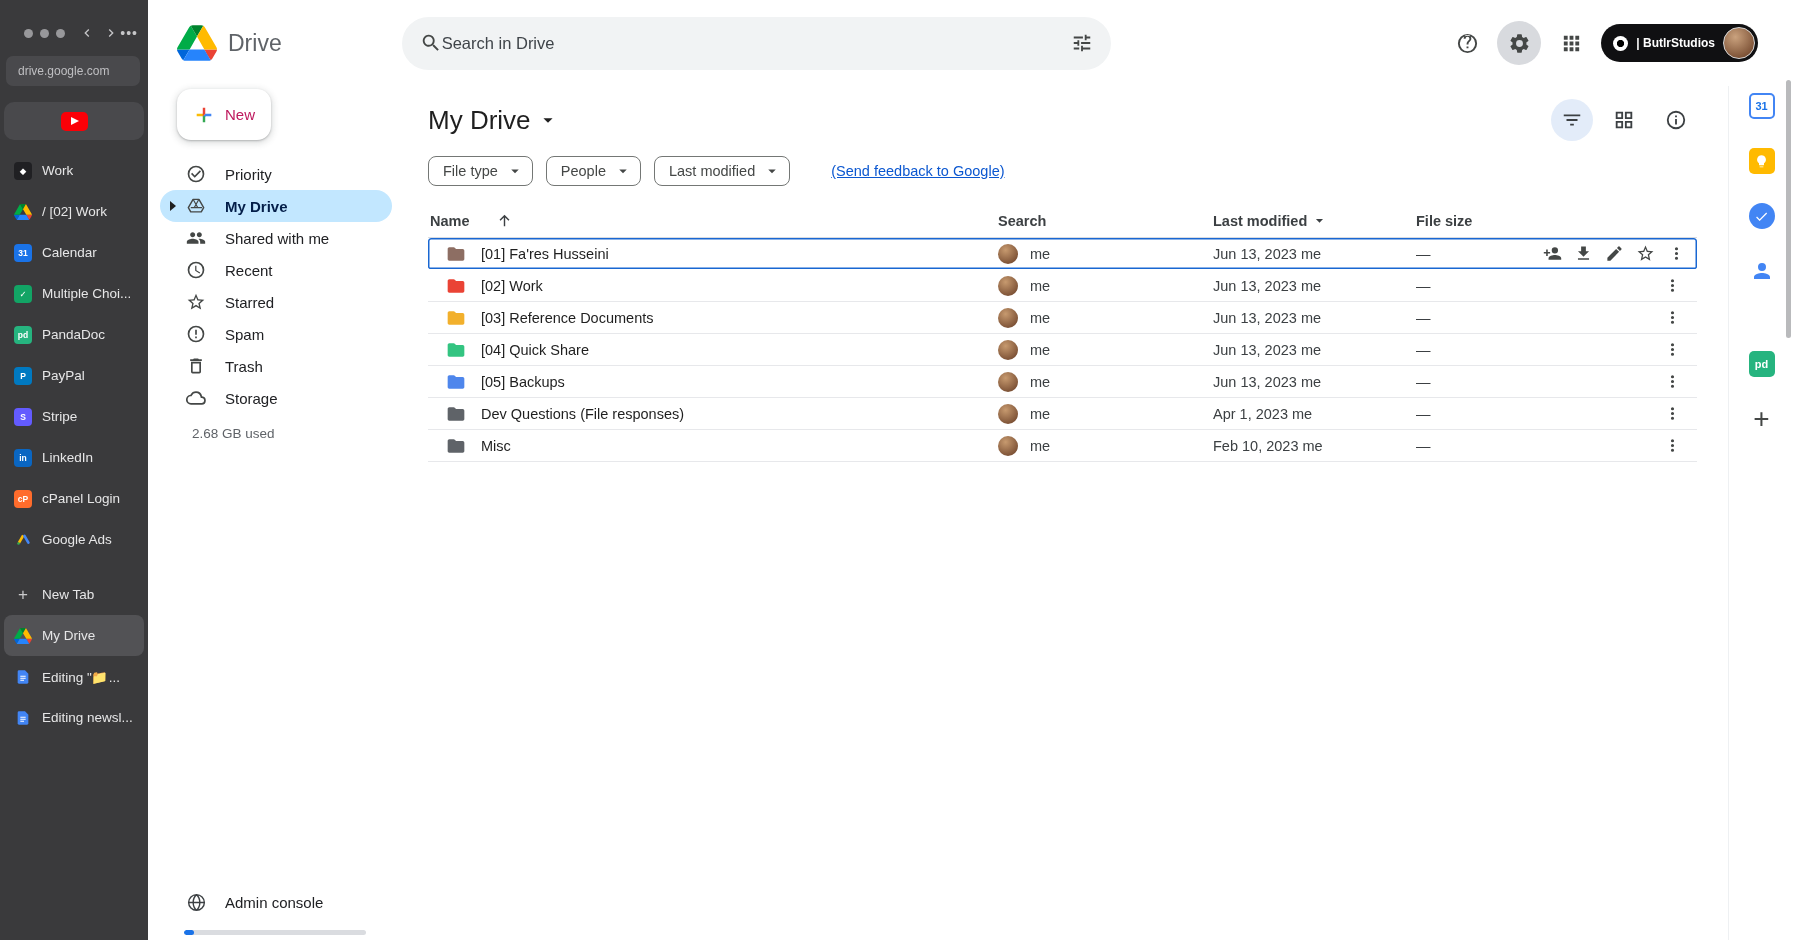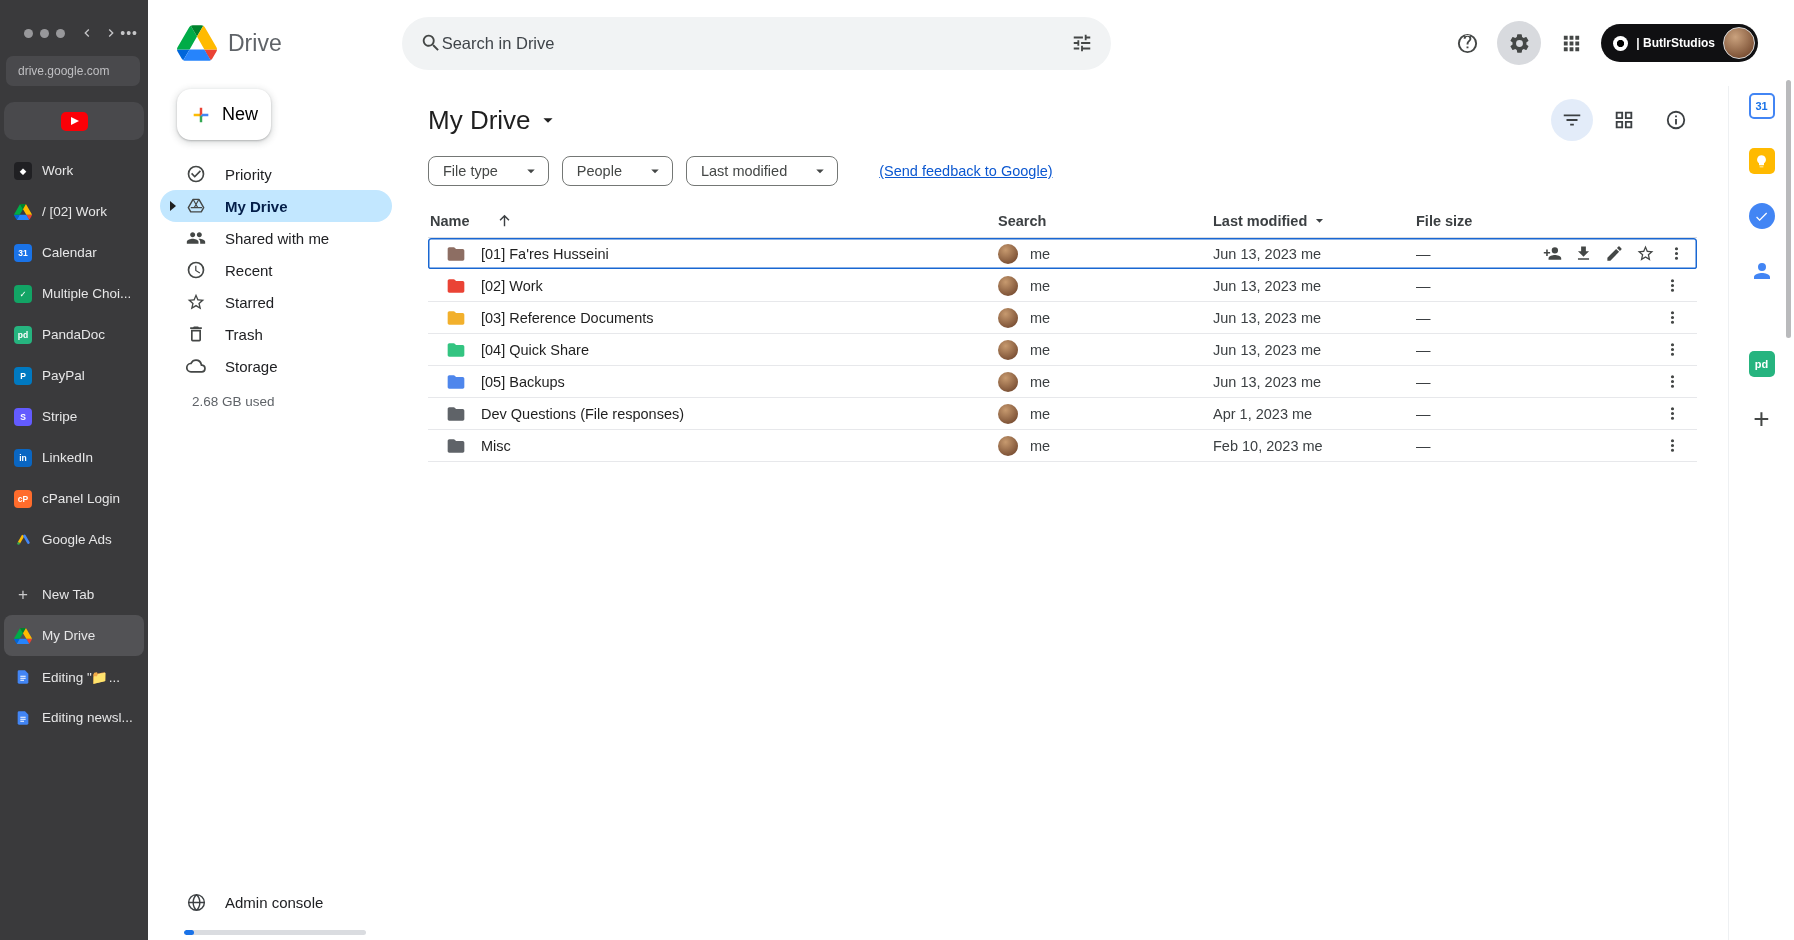--- a/index.html
+++ b/index.html
@@ -43,21 +43,21 @@
   .icon-btn.active-circle { background:#d8dade; }
   .account-chip { height:38px; background:#101012; border-radius:19px; display:flex; align-items:center; padding:2px 3px 2px 12px; gap:8px; cursor:pointer; }
   .chip-logo { width:15px; height:15px; border-radius:50%; background:radial-gradient(circle at 50% 50%, #000 32%, #fff 36%); flex-shrink:0; }
   .chip-text { color:#fff; font-size:12px; font-weight:700; white-space:nowrap; }
   .avatar { width:32px; height:32px; border-radius:50%; background:radial-gradient(circle at 38% 30%, #caa27e, #7d5236 75%); border:1px solid #d6d6d6; flex-shrink:0; }
 
   .app-body { flex:1; min-height:0; display:flex; }
 
   
   .drive-nav { width:280px; flex-shrink:0; position:relative; padding-top:3px; }
-  .new-btn { margin-left:29px; width:94px; height:51px; border-radius:14px; background:#fff; box-shadow:0 1px 2px rgba(60,64,67,.3), 0 2px 6px 2px rgba(60,64,67,.15); display:flex; align-items:center; justify-content:center; gap:10px; font-size:18px; color:#000000; cursor:pointer; }
+  .new-btn { margin-left:29px; width:94px; height:51px; border-radius:14px; background:#fff; box-shadow:0 1px 2px rgba(60,64,67,.3), 0 2px 6px 2px rgba(60,64,67,.15); display:flex; align-items:center; justify-content:center; gap:10px; font-size:15px; color:#be185d; cursor:pointer; }
   .new-btn svg { width:22px; height:22px; }
   .nav-list { margin-top:18px; }
   .nav-item { height:32px; display:flex; align-items:center; padding-left:38px; gap:19px; font-size:15px; color:#202124; cursor:pointer; position:relative; }
   .nav-item svg { width:20px; height:20px; color:#444746; flex-shrink:0; }
   .nav-item.active { background:#c2e7ff; border-radius:16px; margin:0 36px 0 12px; padding-left:26px; font-weight:700; color:#041e49; }
   .nav-item.active .expander { position:absolute; left:10px; top:50%; margin-top:-5px; width:0; height:0; border-left:6px solid #1f1f1f; border-top:5px solid transparent; border-bottom:5px solid transparent; }
   .storage-used { margin:12px 0 0 44px; font-size:13.5px; color:#5f6368; }
   .admin-row { position:absolute; left:38px; bottom:22px; height:32px; display:flex; align-items:center; gap:18px; font-size:15px; color:#202124; cursor:pointer; }
   .admin-row svg { width:21px; height:21px; color:#3c4043; }
   .storage-bar { position:absolute; left:36px; bottom:5px; width:182px; height:5px; background:#dadce0; border-radius:3px; overflow:hidden; cursor:pointer; }
@@ -66,21 +66,21 @@
   
   .content { flex:1; min-width:0; padding:12px 31px 0 0; position:relative; }
   .title-row { height:44px; display:flex; align-items:center; }
   .page-title { font-size:26px; font-weight:400; color:#1f1f1f; display:flex; align-items:center; gap:6px; cursor:pointer; }
   .page-title svg { width:22px; height:22px; color:#1f1f1f; }
   .view-btns { margin-left:auto; display:flex; align-items:center; gap:10px; }
   .round-btn { width:42px; height:42px; border-radius:50%; display:flex; align-items:center; justify-content:center; color:#3c4043; cursor:pointer; }
   .round-btn.lit { background:#e3ecf9; }
   .round-btn svg { width:22px; height:22px; }
   .chips-row { margin-top:14px; display:flex; align-items:center; gap:13px; }
-  .chip { height:30px; border:1px solid #747775; border-radius:8px; display:flex; align-items:center; gap:24px; padding:0 8px 0 14px; font-size:14.5px; color:#444746; cursor:pointer; background:#fff; }
+  .chip { height:30px; border:1px solid #747775; border-radius:8px; display:flex; align-items:center; gap:8px; padding:0 8px 0 14px; font-size:14.5px; color:#444746; cursor:pointer; background:#fff; }
   .chip svg { width:18px; height:18px; color:#444746; }
   .feedback { margin-left:28px; font-size:14.5px; color:#0b57d0; text-decoration:underline; cursor:pointer; }
 
   .file-table { margin-top:18px; }
   .thead, .trow { display:grid; grid-template-columns:570px 215px 203px 127px 1fr; align-items:center; }
   .thead { height:34px; border-bottom:1px solid #dadce0; font-size:14.5px; font-weight:700; color:#3c4043; }
   .th-name { display:flex; align-items:center; gap:26px; padding-left:2px; }
   .th-name svg, .th-mod svg { width:17px; height:17px; color:#3c4043; }
   .th-mod { display:flex; align-items:center; gap:4px; cursor:pointer; }
   .trow { height:32px; border-bottom:1px solid #e7e8eb; font-size:14.5px; color:#1f1f1f; cursor:pointer; background:#fff; }
@@ -429,20 +429,26 @@
             <span>Recent</span>
           </div>
           <div class="nav-item">
             <svg>
                 <use href="#i-staro"></use>
               </svg>
             <span>Starred</span>
           </div>
           <div class="nav-item">
             <svg>
+                <use href="#i-alert"></use>
+              </svg>
+            <span>Spam</span>
+          </div>
+          <div class="nav-item">
+            <svg>
                 <use href="#i-trash"></use>
               </svg>
             <span>Trash</span>
           </div>
           <div class="nav-item">
             <svg>
                 <use href="#i-cloud"></use>
               </svg>
             <span>Storage</span>
           </div>

